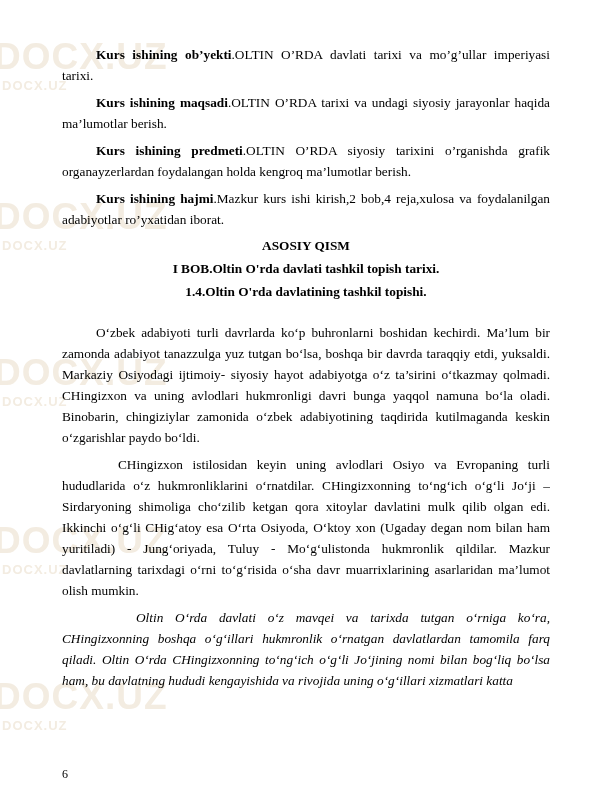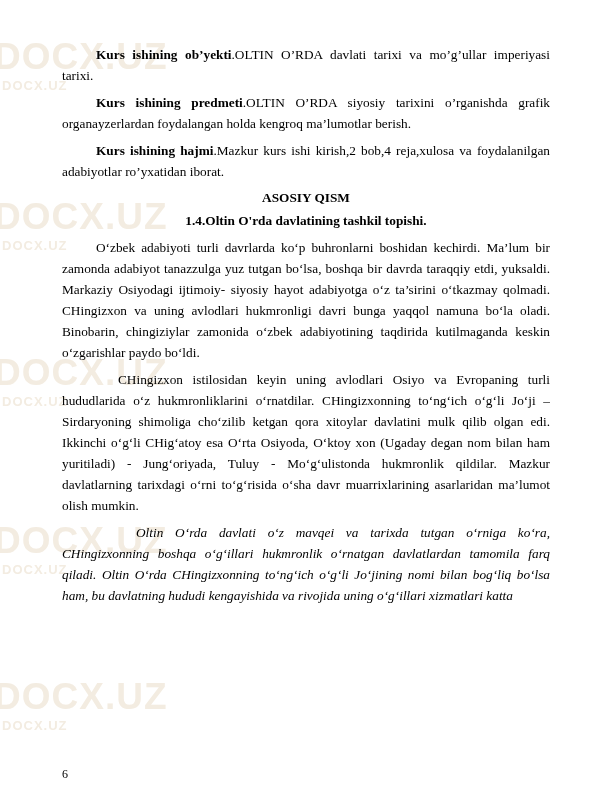--- a/index.html
+++ b/index.html
@@ -73,21 +73,21 @@
   .center {
     text-align: center;
     text-indent: 0;
     font-weight: bold;
     margin: 0 0 3px 0;
     font-size: 13.3px;
     line-height: 1.5;
   }
   .heading-block {
     margin-top: 2px;
-    margin-bottom: 6px;
+    margin-bottom: 20px;
   }
   .pagenum {
     position: absolute;
     left: 62px;
     bottom: 10px;
     font-size: 12px;
     font-family: "Liberation Serif", serif;
     color: #000;
     z-index: 3;
   }
@@ -110,31 +110,35 @@
 <div class="wm wm-big wm5">DOCX.UZ</div>
 <div class="wm wm-small wm5" style="top:718px;left:2px;">DOCX.UZ</div>
 
 <div class="page">
   <div class="content">
 
     <p class="p-indent">
       <b>Kurs ishining ob’yekti</b><span>.OLTIN O’RDA davlati tarixi va mo’g’ullar imperiyasi tarixi.</span>
     </p>
 
+    <p class="p-indent">
+      <b>Kurs ishining maqsadi</b><span>.OLTIN O’RDA tarixi va undagi siyosiy jarayonlar haqida ma’lumotlar berish.</span>
+    </p>
 
     <p class="p-indent">
       <b>Kurs ishining predmeti</b><span>.OLTIN O’RDA siyosiy tarixini o’rganishda grafik organayzerlardan foydalangan holda kengroq ma’lumotlar berish.</span>
     </p>
 
     <p class="p-indent">
       <b>Kurs ishining hajmi</b><span>.Mazkur kurs ishi kirish,2 bob,4 reja,xulosa va foydalanilgan adabiyotlar ro’yxatidan iborat.</span>
     </p>
 
     <div class="heading-block">
       <p class="center">ASOSIY QISM</p>
+      <p class="center">I BOB.Oltin O'rda davlati tashkil topish tarixi.</p>
       <p class="center">1.4.Oltin O'rda davlatining tashkil topishi.</p>
     </div>
 
     <p class="p-indent">O‘zbek adabiyoti turli davrlarda ko‘p buhronlarni boshidan kechirdi. Ma’lum bir zamonda adabiyot tanazzulga yuz tutgan bo‘lsa, boshqa bir davrda taraqqiy etdi, yuksaldi. Markaziy Osiyodagi ijtimoiy- siyosiy hayot adabiyotga o‘z ta’sirini o‘tkazmay qolmadi. CHingizxon va uning avlodlari hukmronligi davri bunga yaqqol namuna bo‘la oladi. Binobarin, chingiziylar zamonida o‘zbek adabiyotining taqdirida kutilmaganda keskin o‘zgarishlar paydo bo‘ldi.</p>
 
     <p class="p-indent-big">CHingizxon istilosidan keyin uning avlodlari Osiyo va Evropaning turli hududlarida o‘z hukmronliklarini o‘rnatdilar.  CHingizxonning to‘ng‘ich o‘g‘li Jo‘ji – Sirdaryoning shimoliga cho‘zilib ketgan qora xitoylar davlatini mulk qilib olgan edi. Ikkinchi o‘g‘li CHig‘atoy esa O‘rta Osiyoda, O‘ktoy xon (Ugaday degan nom bilan ham yuritiladi) -  Jung‘oriyada,  Tuluy   -   Mo‘g‘ulistonda hukmronlik qildilar.         Mazkur davlatlarning tarixdagi o‘rni to‘g‘risida o‘sha davr muarrixlarining asarlaridan ma’lumot olish mumkin.</p>
 
     <p class="p-indent-huge">Oltin   O‘rda   davlati   o‘z   mavqei   va   tarixda   tutgan   o‘rniga   ko‘ra, CHingizxonning boshqa o‘g‘illari hukmronlik o‘rnatgan davlatlardan tamomila farq qiladi. Oltin O‘rda CHingizxonning to‘ng‘ich o‘g‘li Jo‘jining nomi bilan bog‘liq bo‘lsa ham, bu davlatning hududi kengayishida va rivojida uning o‘g‘illari xizmatlari katta</p>
 
   </div>

